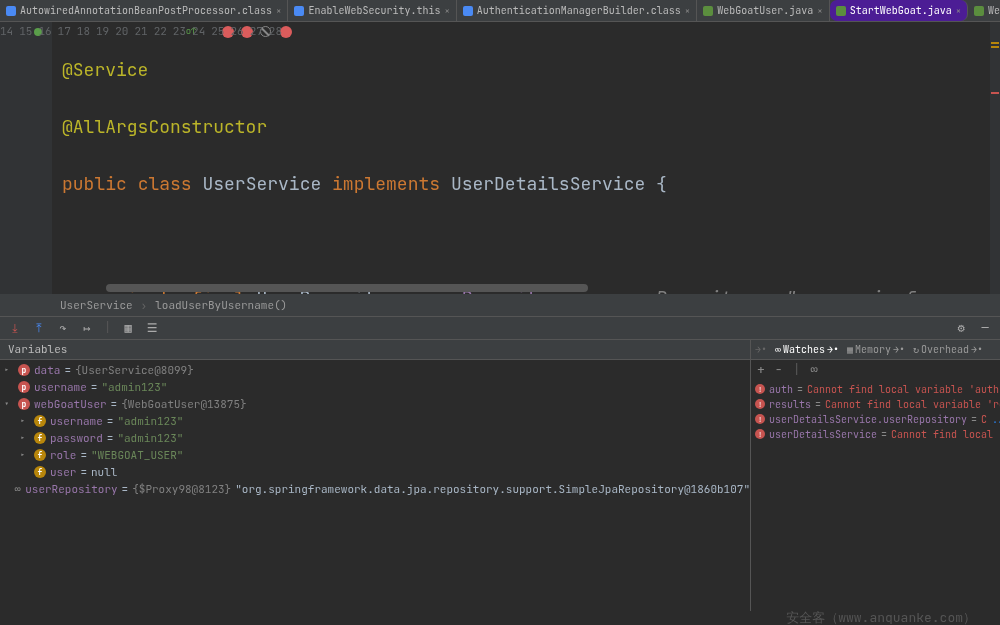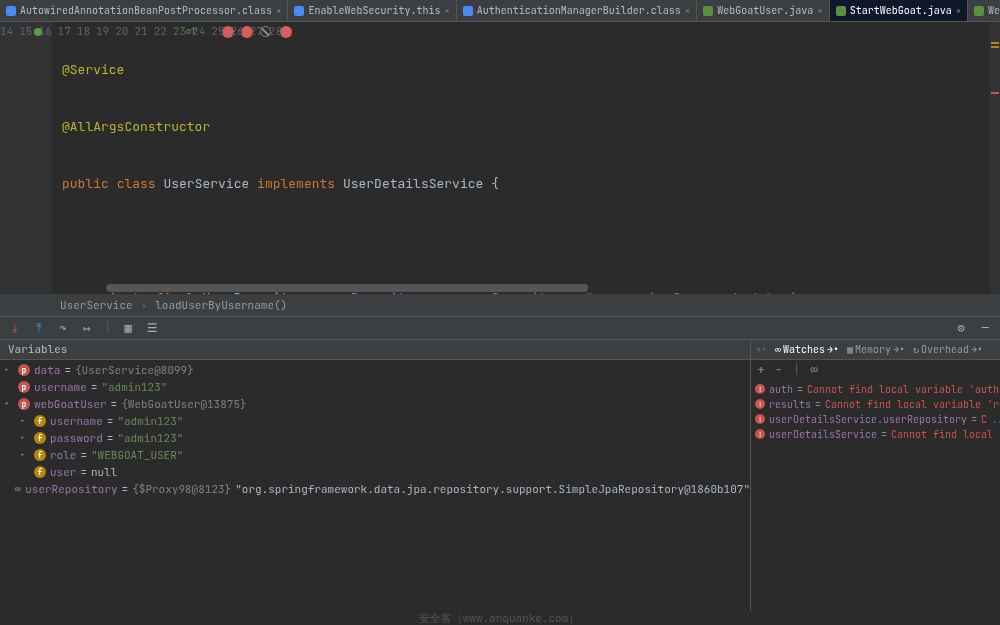--- a/index.html
+++ b/index.html
@@ -1,32 +1,32 @@
 <!DOCTYPE html>
 <html><head>
 <meta charset="utf-8">
 <style>
 * { margin:0; padding:0; box-sizing:border-box; font-family:'JetBrains Mono','Consolas',monospace; }
 body { background:#2b2b2b; color:#a9b7c6; font-size:12px; width:1000px; height:625px; overflow:hidden; display:flex; flex-direction:column; }
 .tabs { display:flex; background:#3c3f41; height:22px; border-bottom:1px solid #555; font-size:10px; align-items:stretch; flex-shrink:0; }
 .tab { display:flex; align-items:center; padding:0 6px; border-right:1px solid #555; gap:4px; cursor:pointer; color:#bbb; white-space:nowrap; }
-.tab.active { background:#0f172a; color:#fff; }
+.tab.active { background:#4c1d95; color:#fff;border-radius:7px; }
 .tab-icon { width:10px; height:10px; border-radius:2px; display:inline-block; }
 .ic-c { background:#4a8af4; }
 .ic-j { background:#5b8e3e; }
 .tab-close { color:#888; font-size:9px; }
 .editor { display:flex; flex:1; overflow:hidden; background:#2b2b2b; position:relative; }
 .gutter { width:52px; background:#313335; display:flex; flex-direction:row; font-size:11px; color:#606366; text-align:right; flex-shrink:0; }
 .gline { height:19px; line-height:19px; display:flex; align-items:center; justify-content:flex-end; padding-right:6px; position:relative; }
 .gicon { position:absolute; left:30px; width:12px; height:12px; border-radius:50%; }
 .bp { background:#db5c5c; }
 .ovr { position:absolute; left:32px; color:#5a9e4a; font-size:9px; }
 .noent { position:absolute; left:30px; width:11px; height:11px; border:1.5px solid #888; border-radius:50%; }
 .noent::after { content:''; position:absolute; width:11px; height:1.5px; background:#888; top:4px; left:-1px; transform:rotate(45deg); }
-.code { flex:1; font-size:13px; line-height:19px; overflow:hidden; white-space:pre; position:relative; }
+.code { flex:1; font-size:18px; line-height:19px; overflow:hidden; white-space:pre; position:relative; }
 .cline { height:19px; padding-left:10px; }
 .kw { color:#cc7832; }
 .ann { color:#bbb529; }
 .cls { color:#a9b7c6; }
 .cmt { color:#808080; font-style:italic; }
 .fld { color:#9876aa; }
 .und { text-decoration:underline; text-decoration-color:#555; }
 .wavy { text-decoration:underline wavy #a0a0a0; }
 .crumbs { height:22px; background:#3c3f41; display:flex; align-items:center; padding:0 12px 0 60px; font-size:11px; color:#999; gap:8px; flex-shrink:0; }
 .crumb-sep { color:#666; }
@@ -55,21 +55,21 @@
 .w-tab { display:flex; align-items:center; gap:2px; cursor:pointer; }
 .w-tab.on { color:#fff; }
 .w-tool { height:20px; display:flex; align-items:center; padding:0 6px; gap:10px; color:#888; font-size:13px; }
 .w-body { flex:1; font-size:10px; padding:2px 4px; overflow:hidden; }
 .wrow { display:flex; align-items:center; height:15px; gap:4px; white-space:nowrap; }
 .werr { width:10px; height:10px; background:#c75450; border-radius:50%; color:#fff; font-size:7px; display:flex; align-items:center; justify-content:center; flex-shrink:0; }
 .wn { color:#9876aa; }
 .weq { color:#888; }
 .wv { color:#c75450; }
 .wlk { color:#287bde; }
-.footer { height:14px; background:#2b2b2b; font-size:11px; color:#555; display:flex; align-items:center; justify-content:center; padding-right:2px; flex-shrink:0; }
+.footer { height:14px; background:#2b2b2b; font-size:13px; color:#555; display:flex; align-items:center; justify-content:flex-end; padding-right:24px; flex-shrink:0; }
 .rstripe { width:10px; background:#313335; flex-shrink:0; position:relative; }
 .rm { position:absolute; right:1px; width:8px; height:2px; }
 .rm.y { background:#b8860b; }
 .rm.r { background:#c75450; }
 </style>
 </head>
 <body>
 
 <div class="tabs">
   <div class="tab">

